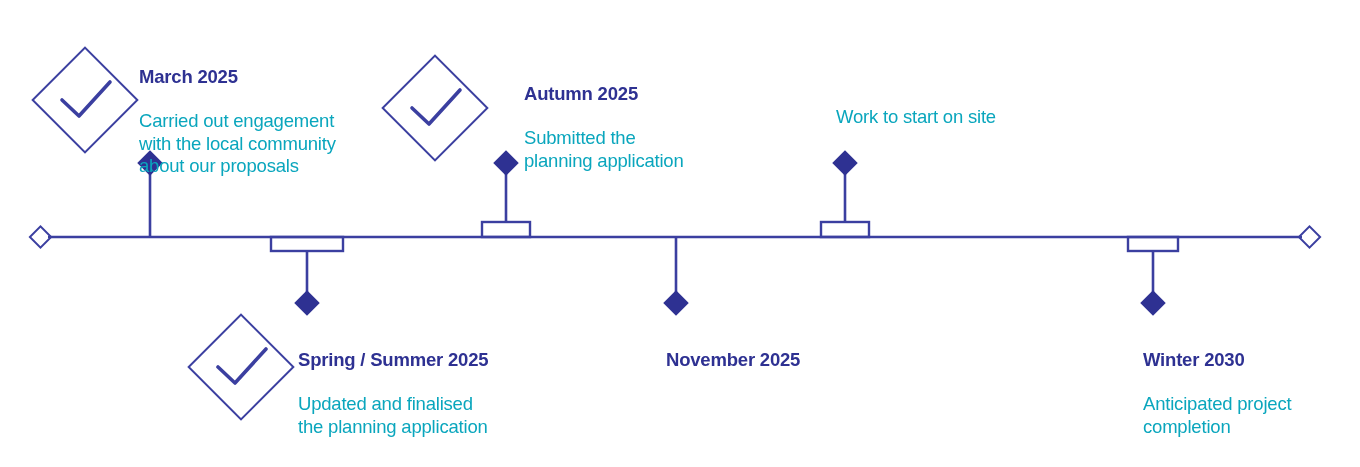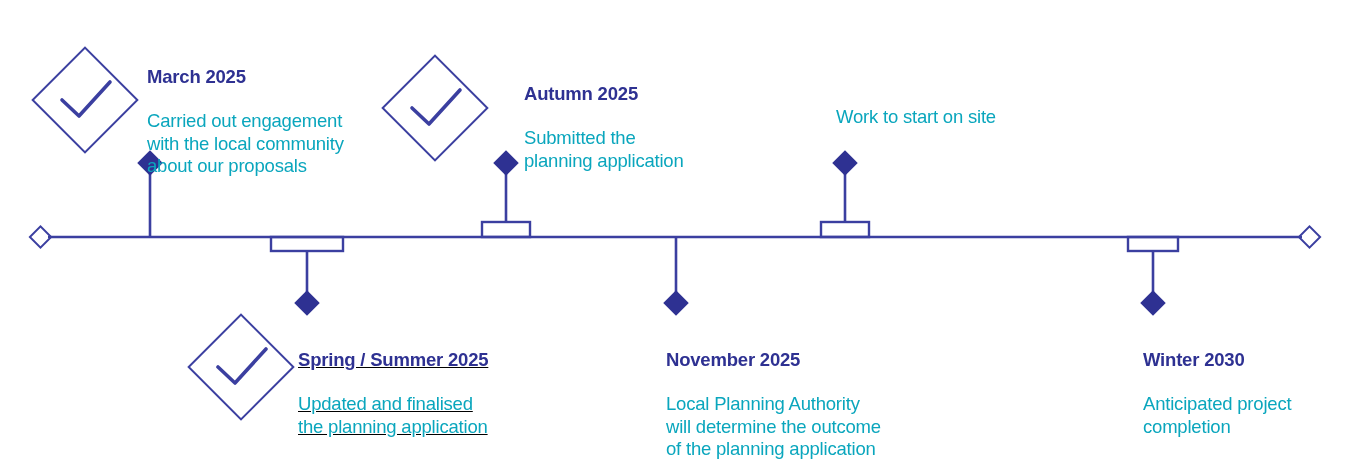--- a/index.html
+++ b/index.html
@@ -98,48 +98,45 @@
       <rect x="836" y="154" width="18" height="18" transform="rotate(45 845 163)" fill="#2e3192"></rect>
     </g>
 
     <g>
       <rect x="1128" y="237" width="50" height="14" fill="none" stroke="#3b3fa0" stroke-width="2.4"></rect>
       <line x1="1153" y1="251" x2="1153" y2="297" stroke="#3b3fa0" stroke-width="2.6"></line>
       <rect x="1144" y="294" width="18" height="18" transform="rotate(45 1153 303)" fill="#2e3192"></rect>
     </g>
   </svg>
 
-  <div class="milestone-text" style="left:147px; top:46px; width:252px;">
+  <div class="milestone-text" style="left:139px; top:46px; width:252px;">
     <span class="milestone-title">March 2025</span>
     <span class="milestone-desc">Carried out engagement
 with the local community
 about our proposals</span>
   </div>
 
   <div class="milestone-text" style="left:524px; top:63px; width:220px;">
     <span class="milestone-title">Autumn 2025</span>
     <span class="milestone-desc">Submitted the
 planning application</span>
   </div>
 
   <div class="milestone-text" style="left:836px; top:86px; width:230px;">
     <span class="milestone-desc">Work to start on site</span>
   </div>
 
-  <div class="milestone-text" style="left:298px; top:329px; width:260px;text-decoration:underline;">
+  <div class="milestone-text" style="left:298px; top:329px; width:260px;">
     <span class="milestone-title">Spring / Summer 2025</span>
     <span class="milestone-desc">Updated and finalised
 the planning application</span>
   </div>
 
   <div class="milestone-text" style="left:666px; top:329px; width:275px;">
     <span class="milestone-title">November 2025</span>
-    <span class="milestone-desc">Local Planning Authority
-will determine the outcome
-of the planning application</span>
   </div>
 
   <div class="milestone-text" style="left:1143px; top:329px; width:215px;">
     <span class="milestone-title">Winter 2030</span>
     <span class="milestone-desc">Anticipated project
 completion</span>
   </div>
 
 </div>
 

